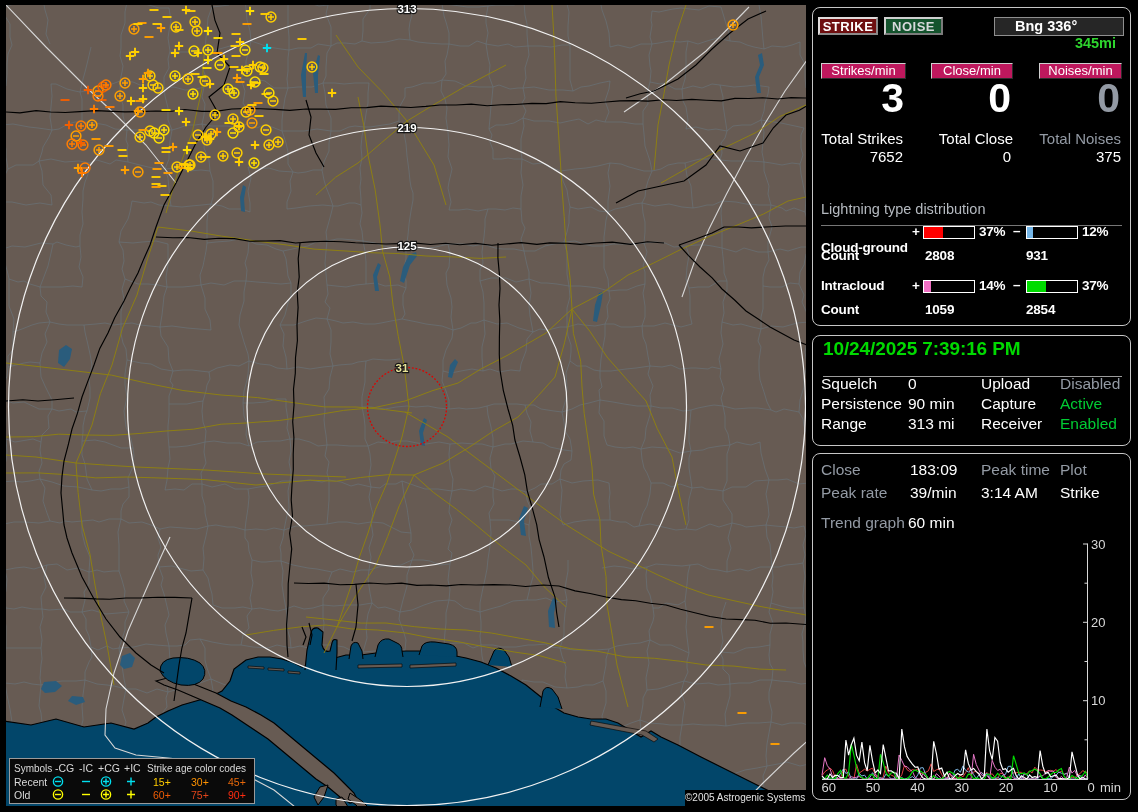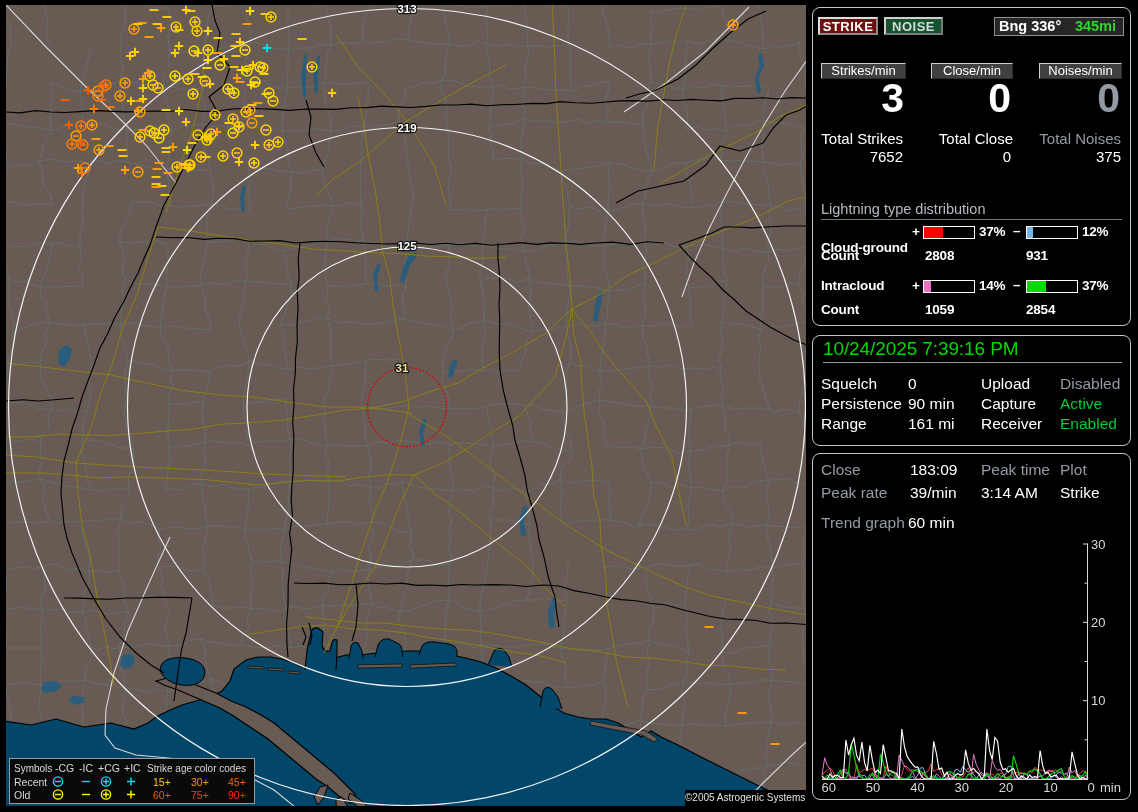--- a/index.html
+++ b/index.html
@@ -3,21 +3,21 @@
 <style>
 *{margin:0;padding:0;box-sizing:border-box}
 html,body{width:1138px;height:812px;background:#000;overflow:hidden;font-family:"Liberation Sans",sans-serif}
 #stage{position:relative;width:1138px;height:812px;background:#000}
 #map{position:absolute;left:6px;top:5px;width:800px;height:801px}
 #legend{position:absolute;left:9px;top:758px;width:246px;height:46px;background:#0a0a0a;border:1px solid #9a9a9a}
 #copyr{position:absolute;left:685px;top:790px;width:121px;height:16px;background:#000;color:#e3e3e3;font-size:10px;text-align:left;line-height:16px;overflow:hidden;white-space:nowrap}
 .panel{position:absolute;left:812px;width:319px;background:#000;border:1px solid #c6c6c6;border-radius:8px}
 .ab{position:absolute;white-space:nowrap}
 .btn{position:absolute;height:18px;font-weight:bold;font-size:13px;text-align:center;line-height:15px;letter-spacing:0.5px}
-.statlab{position:absolute;height:16px;top:63px;background:#404040;border-top:1px solid #d0d0d0;border-left:1px solid #d0d0d0;border-right:1px solid #2c2c2c;border-bottom:1px solid #2c2c2c;color:#fff;font-size:13px;text-align:center;line-height:14px}
+.statlab{position:absolute;height:16px;top:63px;background:#be185d;border-top:1px solid #d0d0d0;border-left:1px solid #d0d0d0;border-right:1px solid #2c2c2c;border-bottom:1px solid #2c2c2c;color:#fff;font-size:13px;text-align:center;line-height:14px}
 .big{position:absolute;top:75px;font-size:41px;font-weight:bold;color:#fff;text-align:right}
 .tot{position:absolute;font-size:15px;color:#fff;text-align:center}
 .w{color:#fff} .gy{color:#939aa4} .gn{color:#00cc33}
 .r16{font-size:15.5px}
 .bar{position:absolute;width:52px;height:13px;border:1px solid #fff;background:#000}
 .bar>div{height:100%}
 .dl{position:absolute;font-size:13.5px;color:#fff;font-weight:bold;letter-spacing:-0.2px}
 </style></head>
 <body>
 <div id="stage">
@@ -335,36 +335,36 @@
           <path d="M93 35.5H99M96 32.5V38.5"></path>
    <path d="M117 35.5H125M121 31.5V39.5"></path>
   </g>
  </svg>
 </div>
 <div id="copyr">©2005 Astrogenic Systems</div>
 
 <div class="panel" style="top:7px;height:319px"></div>
 <div class="btn" style="left:818px;top:17px;width:60px;background:#6e0f10;color:#fff;border:2px outset #e0dcdc">STRIKE</div>
 <div class="btn" style="left:884px;top:17px;width:59px;background:#14532d;color:#d7d9db;border:2px outset #cfcfcf">NOISE</div>
-<div class="ab" style="left:994px;top:17px;width:130px;height:19px;background:#262626;border:1px solid #8f8f8f;font-size:14.5px;font-weight:bold;line-height:17px"><span class="w" style="padding-left:4px">Bng 336°</span><span style="color:#2ed52e;float:right;padding-right:7px">345mi</span></div>
+<div class="ab" style="left:994px;top:17px;width:130px;height:19px;background:#262626;border:1px solid #8f8f8f;font-size:14.5px;font-weight:bold;line-height:17px"><span class="w" style="padding-left:20px">Bng 336°</span><span style="color:#2ed52e;float:right;padding-right:7px">345mi</span></div>
 
 <div class="statlab" style="left:821px;width:85px">Strikes/min</div>
 <div class="statlab" style="left:931px;width:82px">Close/min</div>
 <div class="statlab" style="left:1039px;width:83px">Noises/min</div>
 <div class="big" style="right:234px">3</div>
 <div class="big" style="right:127px">0</div>
 <div class="big gy" style="right:18px;color:#939aa4">0</div>
 <div class="tot w" style="top:130px;right:235px">Total Strikes</div>
 <div class="tot w" style="top:148px;right:235px">7652</div>
 <div class="tot w" style="top:130px;right:125px">Total Close</div>
 <div class="tot w" style="top:148px;right:127px">0</div>
 <div class="tot gy" style="top:130px;right:17px">Total Noises</div>
 <div class="tot w" style="top:148px;right:17px">375</div>
 
-<div class="ab" style="left:821px;top:201px;width:301px;font-size:14.5px;color:#b5bac0;border-bottom:1px solid #767676;padding-bottom:2px">Lightning type distribution</div>
+<div class="ab" style="left:821px;top:201px;width:301px;font-size:14.5px;color:#b5bac0;border-bottom:1px solid #767676;padding-bottom:8px">Lightning type distribution</div>
 <div class="dl" style="left:821px;top:240px">Cloud-ground</div>
 <div class="dl" style="left:912px;top:224px">+</div>
 <div class="bar" style="left:923px;top:226px">
       <div style="width:37%;background:#f00"></div>
     </div>
 <div class="dl" style="left:979px;top:224px">37%</div>
 <div class="dl" style="left:1013px;top:223px">–</div>
 <div class="bar" style="left:1026px;top:226px">
       <div style="width:12%;background:#74b6e8"></div>
     </div>
@@ -381,31 +381,31 @@
 <div class="dl" style="left:1013px;top:277px">–</div>
 <div class="bar" style="left:1026px;top:280px">
       <div style="width:37%;background:#00dc00"></div>
     </div>
 <div class="dl" style="left:1082px;top:278px">37%</div>
 <div class="dl" style="left:821px;top:302px">Count</div>
 <div class="dl" style="left:925px;top:302px">1059</div>
 <div class="dl" style="left:1026px;top:302px">2854</div>
 
 <div class="panel" style="top:335px;height:111px"></div>
-<div class="ab" style="left:823px;top:338px;width:299px;font-size:19px;font-weight:normal;color:#00d900;letter-spacing:-0.1px;border-bottom:1px solid #9b9b9b;padding-bottom:2px">10/24/2025 7:39:16 PM</div>
+<div class="ab" style="left:823px;top:338px;width:299px;font-size:19px;font-weight:bold;color:#00d900;letter-spacing:-0.1px;border-bottom:1px solid #9b9b9b;padding-bottom:16px">10/24/2025 7:39:16 PM</div>
 <div class="ab r16 w" style="left:821px;top:375px">Squelch</div>
 <div class="ab r16 w" style="left:908px;top:375px">0</div>
 <div class="ab r16 w" style="left:981px;top:375px">Upload</div>
 <div class="ab r16 gy" style="left:1060px;top:375px">Disabled</div>
 <div class="ab r16 w" style="left:821px;top:395px">Persistence</div>
 <div class="ab r16 w" style="left:908px;top:395px">90 min</div>
 <div class="ab r16 w" style="left:981px;top:395px">Capture</div>
 <div class="ab r16 gn" style="left:1060px;top:395px">Active</div>
 <div class="ab r16 w" style="left:821px;top:415px">Range</div>
-<div class="ab r16 w" style="left:908px;top:415px">161 mi</div>
+<div class="ab r16 w" style="left:908px;top:415px">313 mi</div>
 <div class="ab r16 w" style="left:981px;top:415px">Receiver</div>
 <div class="ab r16 gn" style="left:1060px;top:415px">Enabled</div>
 
 <div class="panel" style="top:453px;height:347px"></div>
 <div class="ab r16 gy" style="left:821px;top:461px">Close</div>
 <div class="ab r16 w" style="left:910px;top:461px">183:09</div>
 <div class="ab r16 gy" style="left:981px;top:461px">Peak time</div>
 <div class="ab r16 gy" style="left:1060px;top:461px">Plot</div>
 <div class="ab r16 gy" style="left:821px;top:484px">Peak rate</div>
 <div class="ab r16 w" style="left:910px;top:484px">39/min</div>

